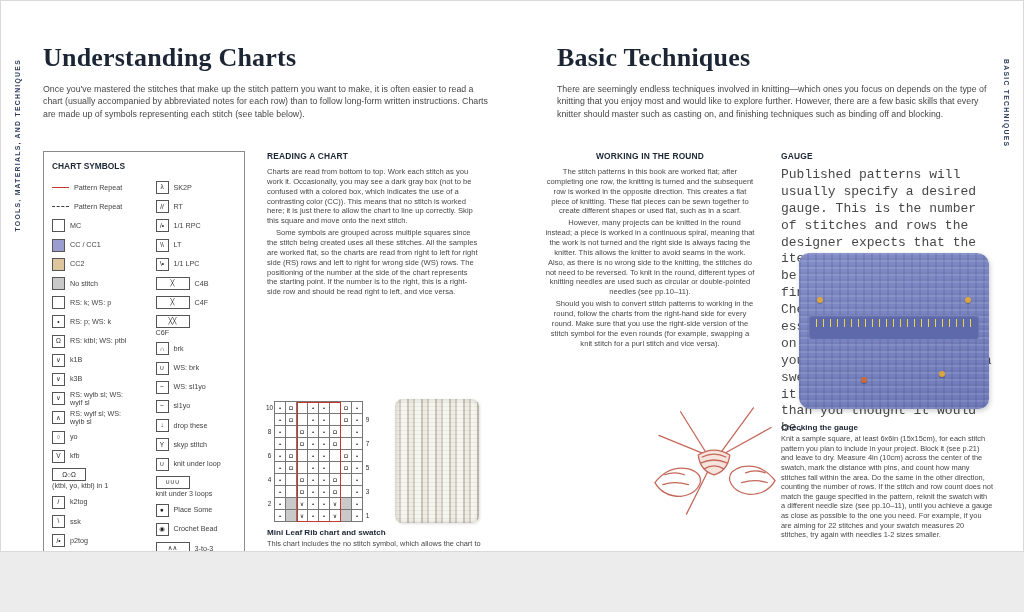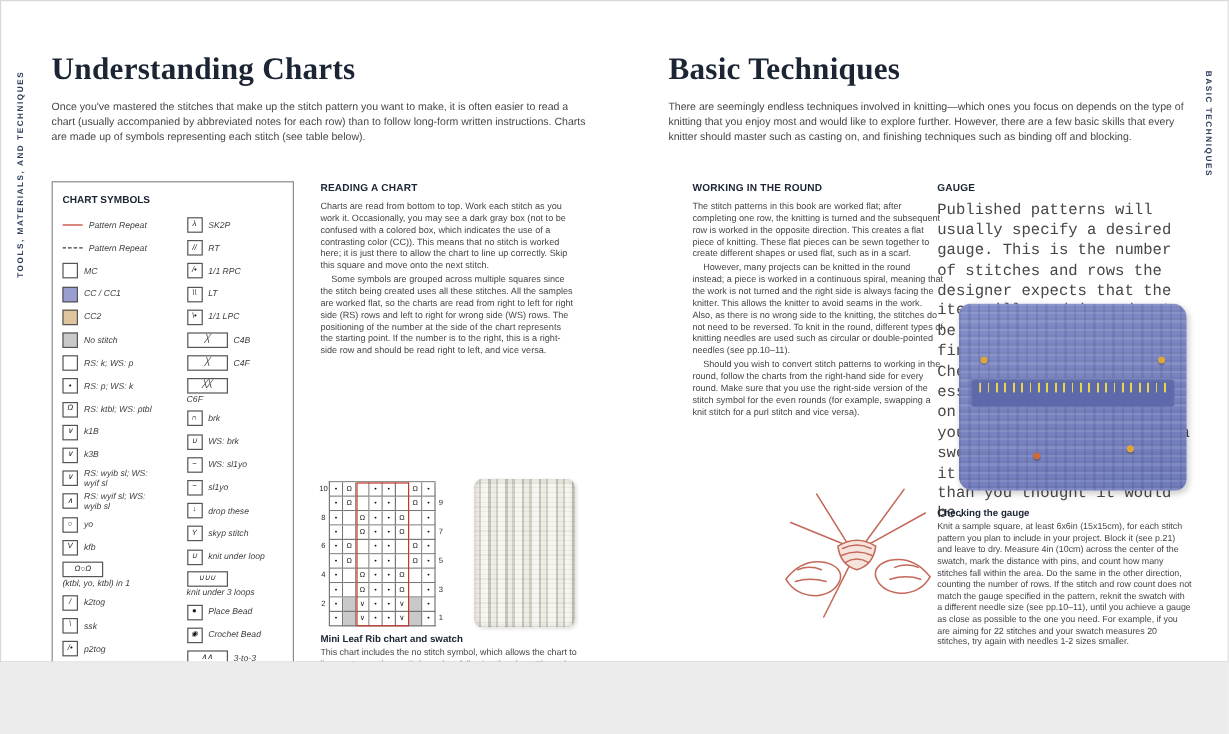--- a/index.html
+++ b/index.html
@@ -24,21 +24,21 @@
 
   .sect-title { font-size:8.4px; font-weight:bold; color:#1c2534; letter-spacing:0.2px; margin-bottom:6px; }
   .body-text p { font-size:7.6px; line-height:1.3; margin-bottom:2px; }
   .body-text p + p { text-indent:9px; }
   .text-single { font-size:13px; line-height:1.3;font-family:Liberation Mono, monospace; }
 
   
   .symbols-box { position:absolute; left:42px; top:150px; width:202px; min-height:434px;
                  border:1px solid #8a8a8a; background:#fff; padding:9px 7px 7px 8px; }
   .symbols-title { font-size:8.4px; font-weight:bold; color:#1c2534; margin-bottom:7px; }
-  .symbols-cols { display:flex; gap:22px;font-style:italic; }
+  .symbols-cols { display:flex; gap:22px; }
   .sym-col { width:50%; display:flex; flex-direction:column; }
   .sym-row { display:flex; align-items:center; gap:5px; min-height:19.2px; }
   .sym-row.stacked { flex-direction:column; align-items:flex-start; justify-content:center; gap:1px; min-height:27px; padding:2px 0; }
   .sym { width:13px; height:13px; flex:none; border:1px solid #555; background:#fff;
          display:flex; align-items:center; justify-content:center;
          font-size:6.5px; color:#1d1d1d; line-height:1; overflow:hidden; }
   .sym.wide { width:34px; }
   .sym.line-red, .sym.line-dashed { border:none; width:17px; position:relative; }
   .sym.line-red::after    { content:""; position:absolute; left:0; right:0; top:6px; border-top:1.6px solid #c0392b; }
   .sym.line-dashed::after { content:""; position:absolute; left:0; right:0; top:6px; border-top:1.4px dashed #3c3c3c; }
@@ -64,21 +64,21 @@
   .swatch-rib { position:absolute; left:394px; top:398px; width:84px; height:124px; border-radius:7px;
      background:
        repeating-linear-gradient(0deg, rgba(0,0,0,0.05) 0 1px, rgba(255,255,255,0) 1px 4px),
        repeating-linear-gradient(90deg, #efede6 0 4px, #d3cfc2 4px 6px, #f7f5ef 6px 12px, #c9c5b8 12px 14px);
      box-shadow: inset 0 0 5px rgba(0,0,0,0.18), 1px 1px 3px rgba(0,0,0,0.12); }
   .chart-caption { position:absolute; left:266px; top:527px; width:214px; }
   .cap-title { font-size:8.1px; font-weight:bold; color:#1c2534; margin-bottom:2px; }
   .cap-text  { font-size:7.4px; line-height:1.3; color:#474747; }
 
   
-  .col-round { position:absolute; left:576px; top:150px; width:210px; }
+  .col-round { position:absolute; left:544px; top:150px; width:210px;text-align:center; }
   .col-gauge { position:absolute; left:780px; top:150px; width:212px; }
   .small-circ { position:absolute; left:556px; top:404px; width:88px; }
   .hands-illo { position:absolute; left:650px; top:396px; width:128px; height:128px; }
 
   .gauge-swatch { position:absolute; left:798px; top:252px; width:190px; height:156px;
      border-radius:10px 12px 10px 12px;
      background:
        repeating-linear-gradient(90deg, rgba(35,45,105,0.12) 0 2px, rgba(255,255,255,0) 2px 8px),
        repeating-linear-gradient(0deg, rgba(255,255,255,0.10) 0 2px, rgba(0,0,0,0.04) 2px 4px, rgba(255,255,255,0) 4px 7px),
        linear-gradient(160deg, #838dc7, #6f7ab9);
@@ -288,21 +288,21 @@
             <span class="sym-label">knit under loop</span>
           </div>
 
           <div class="sym-row stacked">
             <span class="sym box wide">∪∪∪</span>
             <span class="sym-label">knit under 3 loops</span>
           </div>
 
           <div class="sym-row">
             <span class="sym box">●</span>
-            <span class="sym-label">Place Bead</span>
+            <span class="sym-label">Place Some</span>
           </div>
 
           <div class="sym-row">
             <span class="sym box">◉</span>
             <span class="sym-label">Crochet Bead</span>
           </div>
 
           <div class="sym-row">
             <span class="sym box wide">∧∧</span>
             <span class="sym-label">3-to-3</span>

